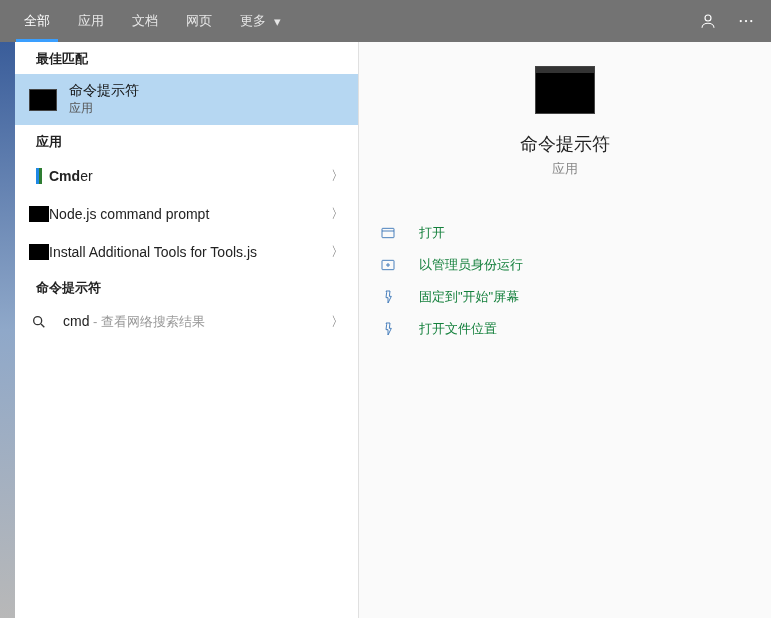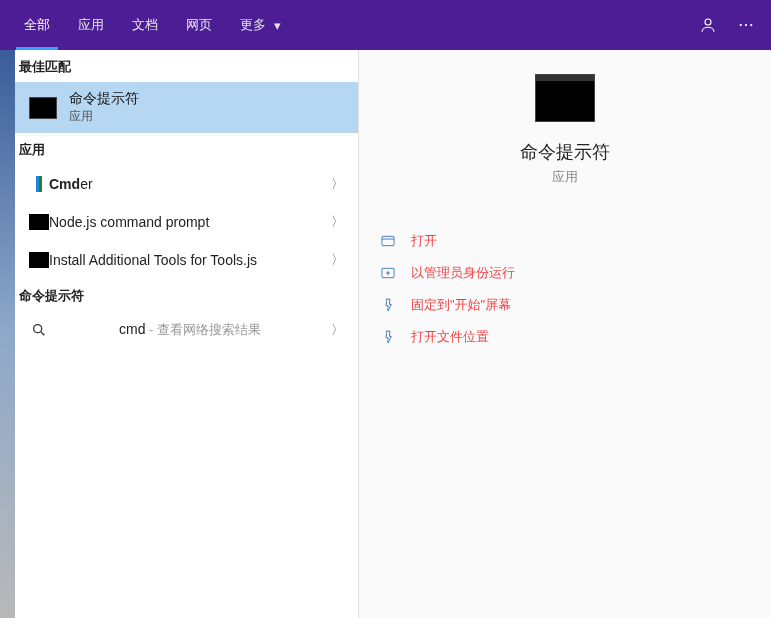--- a/index.html
+++ b/index.html
@@ -1,60 +1,60 @@
 <!DOCTYPE html>
 <html><head>
 <meta charset="utf-8">
 <style>
 * { margin: 0; padding: 0; box-sizing: border-box; font-family: "Microsoft YaHei", "Segoe UI", sans-serif; }
 body { width: 771px; height: 618px; background: #fff; overflow: hidden; display: flex; flex-direction: column; }
 
-.top-bar { height: 50px; background: #4c1d95; display: flex; align-items: center; padding: 0 10px; color: #fff; }
+.top-bar { height: 42px; background: #737373; display: flex; align-items: center; padding: 0 10px; color: #fff; }
 .tabs { display: flex; height: 100%; }
 .tab { padding: 0 14px; display: flex; align-items: center; font-size: 13px; color: #e6e6e6; cursor: pointer; position: relative; }
 .tab.active { color: #fff; }
 .tab.active::after { content: ""; position: absolute; bottom: 0; left: 6px; right: 6px; height: 3px; background: #3a9fff; }
 .tab-more { display: flex; align-items: center; gap: 8px; justify-content: flex-end; }
 .spacer { flex: 1; }
 .top-actions { display: flex; gap: 8px; }
 .top-icon { width: 30px; height: 30px; display: flex; align-items: center; justify-content: center; color: #fff; }
 
 .main { display: flex; flex: 1; overflow: hidden; }
 .edge { width: 15px; background: linear-gradient(#3a5d9a, #8fa8c9, #b8b8b8); }
 
 .left-panel { width: 344px; background: #fff; border-right: 1px solid #e0e0e0; display: flex; flex-direction: column; }
-.section-header { padding: 8px 4px 6px; font-size: 13px; font-weight: 600; color: #222; }
+.section-header { padding: 8px 21px 6px; font-size: 13px; font-weight: 600; color: #222; }
 
 .best-match { display: flex; align-items: center; padding: 8px 14px; background: #b6d7f2; gap: 12px; }
 .bm-icon { width: 28px; height: 22px; background: #000; border: 1px solid #444; }
 .bm-text .bm-title { font-size: 14px; color: #111; }
 .bm-text .bm-sub { font-size: 12px; color: #555; }
 
 .list-item { display: flex; align-items: center; padding: 10px 14px; cursor: pointer; }
 .li-icon { width: 20px; height: 16px; flex-shrink: 0; display: flex; align-items: center; justify-content: center; }
 .icon-black { background: #000; width: 20px; height: 16px; }
 .icon-cmder { width: 6px; height: 16px; background: #1e88e5; border-right: 3px solid #2e7d32; }
 .li-label { flex: 1; font-size: 14px; color: #222; }
 .li-label b { font-weight: 700; }
 .chev { color: #666; font-size: 13px; }
 
-.web-item { display: flex; align-items: center; padding: 10px 14px; gap: 14px; text-align: center; }
+.web-item { display: flex; align-items: center; padding: 10px 14px; gap: 14px; }
 .search-glyph { font-size: 14px; color: #333; }
 .web-label { font-size: 14px; color: #222; }
 .web-sub { font-size: 13px; color: #999; }
 
 .right-panel { flex: 1; background: #fafafa; padding: 24px 20px; }
 .preview { display: flex; flex-direction: column; align-items: center; margin-bottom: 40px; }
 .pv-icon { width: 60px; height: 48px; background: #000; border: 1px solid #444; position: relative; margin-bottom: 18px; }
 .pv-icon::before { content: ""; position: absolute; top: 0; left: 0; right: 0; height: 6px; background: #333; }
 .pv-title { font-size: 18px; color: #222; margin-bottom: 4px; }
 .pv-sub { font-size: 13px; color: #888; }
 
 .actions { display: flex; flex-direction: column; gap: 2px; }
-.action { display: flex; align-items: center; padding: 6px 0; gap: 14px; cursor: pointer; font-size: 13px; color: #ef4444; }
+.action { display: flex; align-items: center; padding: 6px 0; gap: 22px; cursor: pointer; font-size: 13px; color: #15803d; }
 .action-icon { width: 18px; height: 18px; display: flex; align-items: center; justify-content: center; color: #2e6db3; }
 .action-icon svg { width: 16px; height: 16px; stroke: #2e6db3; fill: none; stroke-width: 1.3; }
 </style>
 </head>
 <body>
 
 <div class="top-bar">
   <div class="tabs">
     <div class="tab active">
         <span>全部</span>

